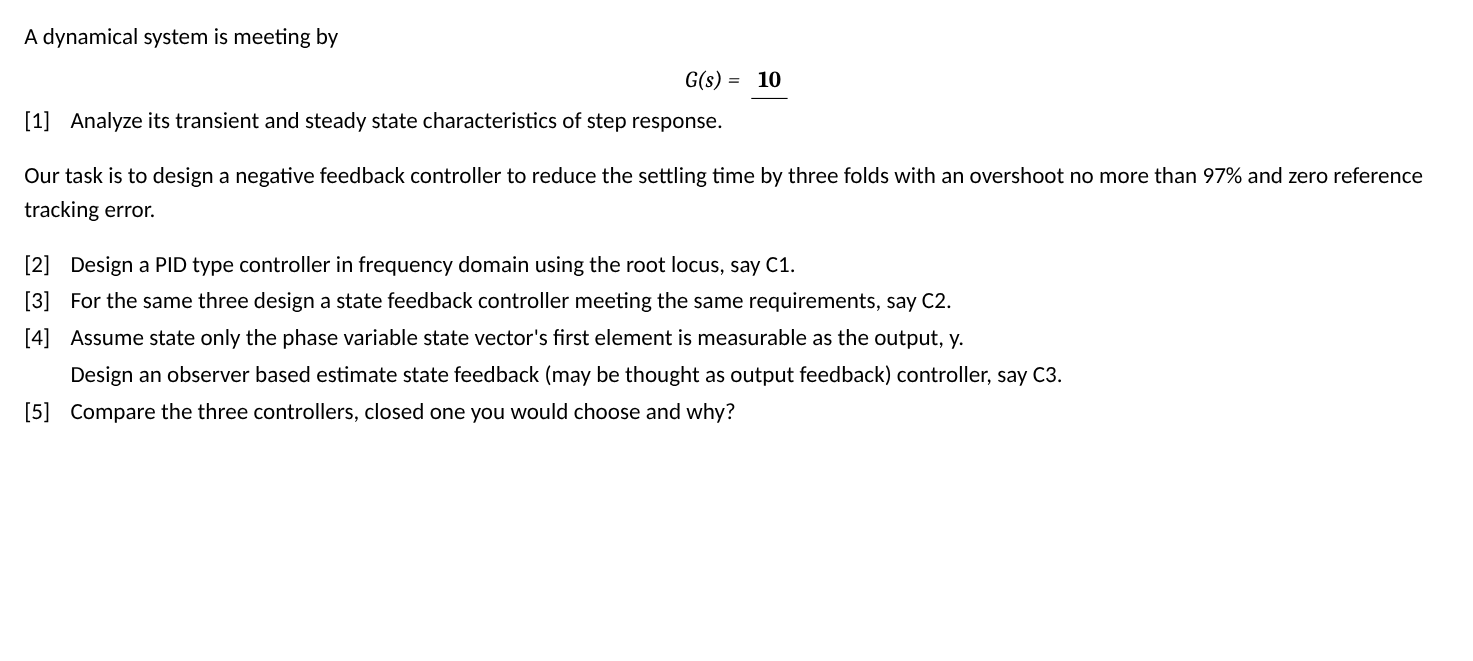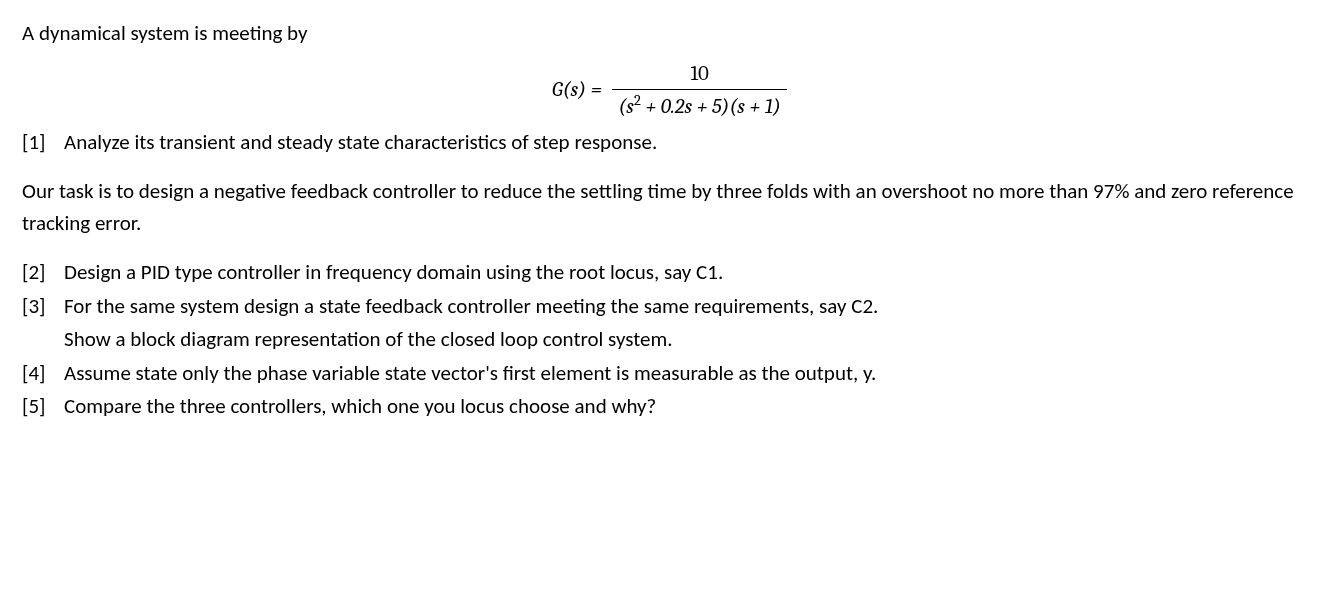--- a/index.html
+++ b/index.html
@@ -37,20 +37,21 @@
     .frac {
       display: inline-block;
       vertical-align: middle;
       text-align: center;
     }
     .frac-num {
       display: block;
       padding: 0 6px;
       border-bottom: 1.5px solid #000;
       font-style: normal;
+      font-weight: bold;
     }
     .frac-den {
       display: block;
       padding: 0 6px;
     }
     .sup {
       font-size: 0.7em;
       vertical-align: super;
       font-style: normal;
     }
@@ -79,46 +80,45 @@
 </head>
 <body>
 
 <div class="intro">A dynamical system is meeting by</div>
 
 <div class="equation">
   <span class="eq-wrap">
     <span class="eq-left">G(s) =</span>
     <span class="frac">
       <span class="frac-num">10</span>
-      <span class="frac-den"><span>(s</span><span class="sup">2</span><span> + 0.2s + 5)(s + 1)</span></span>
     </span>
   </span>
 </div>
 
 <div class="item">
   <div class="item-num">[1]</div>
   <div class="item-text">Analyze its transient and steady state characteristics of step response.</div>
 </div>
 
 <div class="para">Our task is to design a negative feedback controller to reduce the settling time by three folds with an overshoot no more than 97% and zero reference tracking error.</div>
 
 <div class="block2">
   <div class="item">
     <div class="item-num">[2]</div>
     <div class="item-text">Design a PID type controller in frequency domain using the root locus, say C1.</div>
   </div>
 
   <div class="item">
     <div class="item-num">[3]</div>
-    <div class="item-text">For the same system design a state feedback controller meeting the same requirements, say C2.</div>
+    <div class="item-text">For the same three design a state feedback controller meeting the same requirements, say C2.</div>
   </div>
-  <div class="indent-continue">Show a block diagram representation of the closed loop control system.</div>
 
   <div class="item">
     <div class="item-num">[4]</div>
     <div class="item-text">Assume state only the phase variable state vector's first element is measurable as the output, y.</div>
   </div>
+  <div class="indent-continue">Design an observer based estimate state feedback (may be thought as output feedback) controller, say C3.</div>
 
   <div class="item">
     <div class="item-num">[5]</div>
-    <div class="item-text">Compare the three controllers, which one you locus choose and why?</div>
+    <div class="item-text">Compare the three controllers, closed one you would choose and why?</div>
   </div>
 </div>
 
 </body></html>

